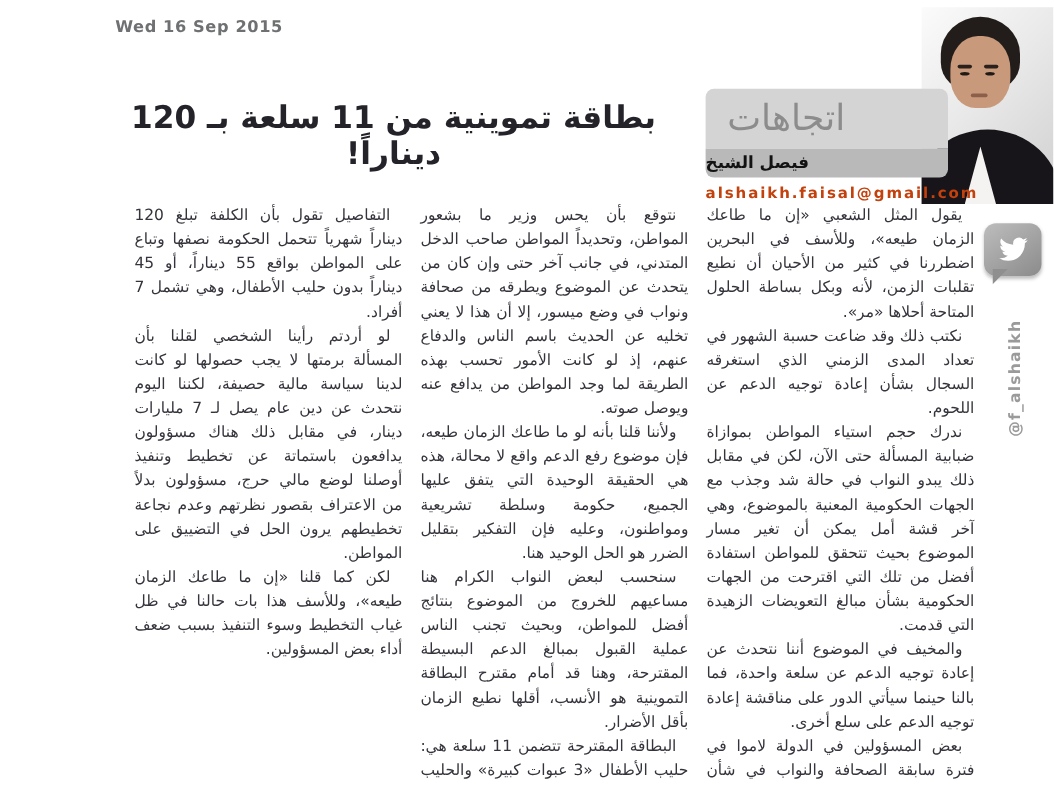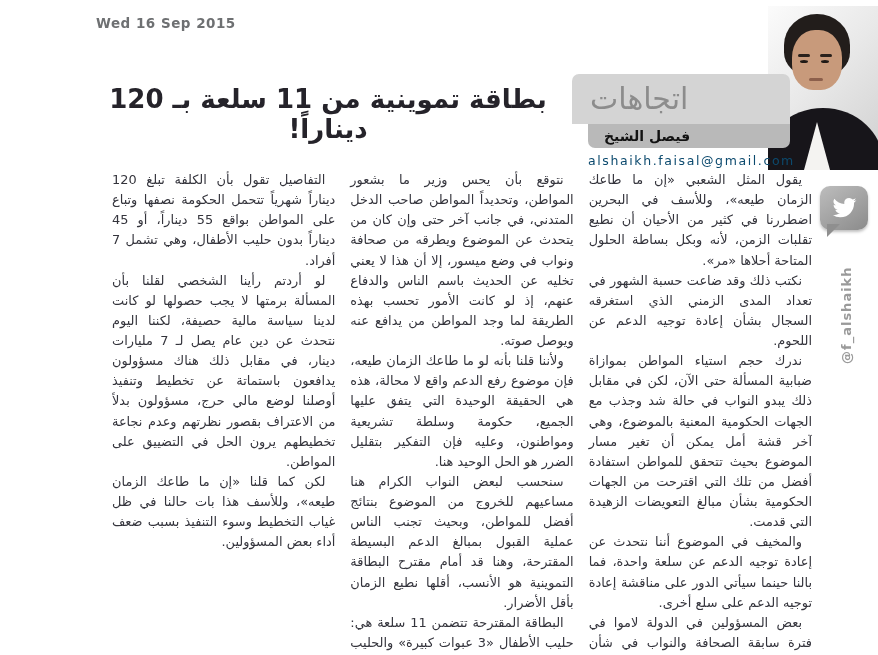--- a/index.html
+++ b/index.html
@@ -30,29 +30,29 @@
   .photo .brow.l { left:30px; } .photo .brow.r { left:52px; }
   .photo .eye { position:absolute; top:54px; width:8px; height:3px; background:#201a16; border-radius:50%; }
   .photo .eye.l { left:32px; } .photo .eye.r { left:53px; }
   .photo .mouth { position:absolute; top:72px; left:41px; width:14px; height:3px; background:#8c5f4b; border-radius:2px; }
   .photo .suit { position:absolute; bottom:-8px; left:-6px; width:122px; height:70px; background:#17151a;
                  border-radius:55% 55% 0 0 / 90% 90% 0 0; }
   .photo .shirt { position:absolute; bottom:0; left:36px; width:26px; height:48px; background:#f4f3f1;
                   clip-path:polygon(50% 0, 0 100%, 100% 100%); }
 
   
-  .section-box { position:absolute; top:74px; right:88px; width:218px; height:50px; background:#d4d4d4;
+  .section-box { position:absolute; top:74px; right:88px; width:202px; height:50px; background:#d4d4d4;
                  border-radius:7px 7px 0 0; }
   .section-label { font-size:30px; color:#8c8c8c; line-height:50px; padding-left:18px; direction:rtl; text-align:left; }
   .name-bar { position:absolute; top:124px; right:88px; width:202px; height:24px; background:#b9b9b9;
               border-radius:0 0 7px 7px; }
-  .name-label { font-size:14px; font-weight:bold; color:#121212; line-height:24px; padding-left:16px;
+  .name-label { font-size:14px; font-weight:bold; color:#121212; line-height:24px; 
                 direction:rtl; text-align:left; }
-  .email { position:absolute; top:153px; right:94px; width:196px; text-align:left; color:#0c4a6e;
-           font-size:12.5px; font-weight:normal; letter-spacing:1.6px; }
+  .email { position:absolute; top:153px; right:94px; width:196px; text-align:left; color:#c2410c;
+           font-size:12.5px; font-weight:bold; letter-spacing:1.6px; }
 
   
   .title { position:absolute; top:84px; left:88px; width:480px; direction:rtl; text-align:center;
            font-size:26px; font-weight:bold; color:#25232a; }
 
   
   .columns { position:absolute; top:170px; left:112px; width:700px; height:482px; display:flex;
              direction:rtl; gap:15px; overflow:hidden; }
   .col { flex:1 1 0; direction:rtl; }
   .para { font-size:12.9px; line-height:1.56; color:#34343c; text-align:justify; text-indent:10px;

